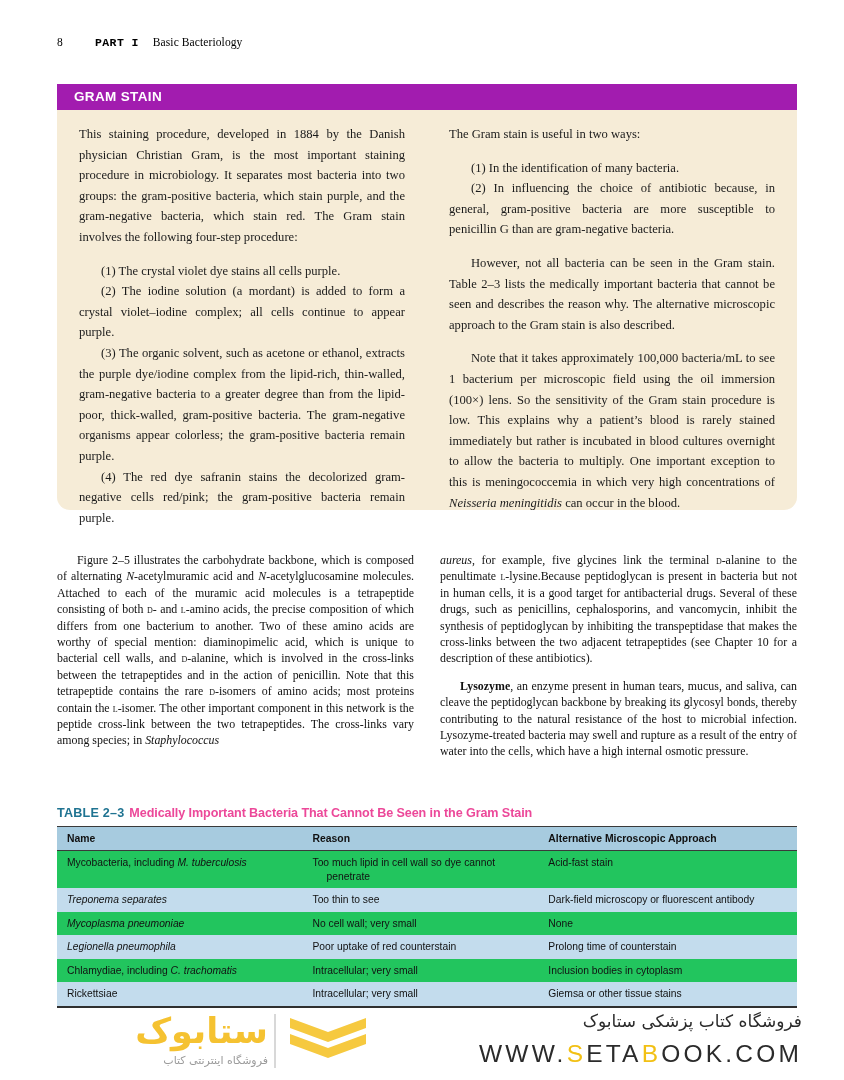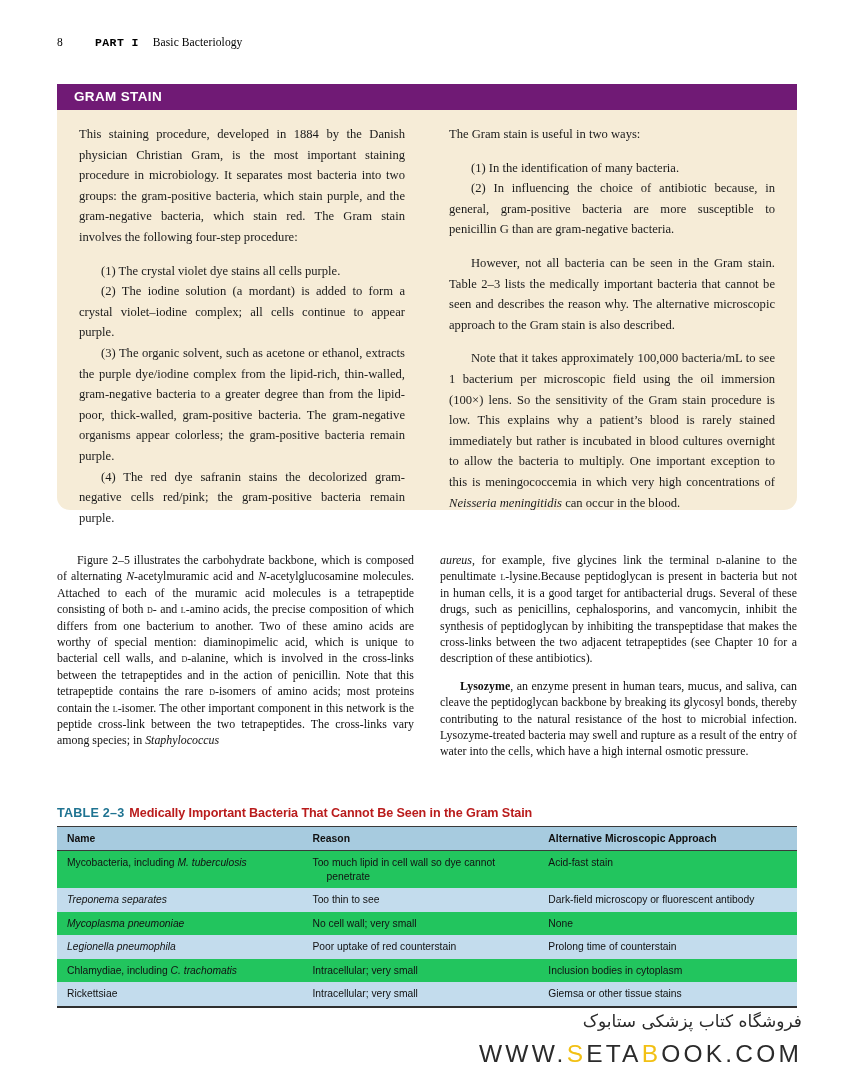--- a/index.html
+++ b/index.html
@@ -40,21 +40,21 @@
     margin-left: 14px;
   }
 
   
   .banner {
     position: absolute;
     left: 57px;
     top: 84px;
     width: 740px;
     height: 26px;
-    background: #701a75;
+    background: #a21caf;
     box-sizing: border-box;
   }
   .banner-title {
     position: absolute;
     left: 17px;
     top: 5px;
     color: #ffffff;
     font-family: "Liberation Sans", sans-serif;
     font-weight: bold;
     font-size: 13.5px;
@@ -149,21 +149,21 @@
     font-weight: bold;
     color: #111;
     padding-bottom: 6px;
     letter-spacing: -.1px;
   }
   .table-caption .tnum {
     color: #1f7391;
     letter-spacing: .2px;
   }
   .table-caption .ttitle {
-    color: #b91c1c;
+    color: #ec4899;
     margin-left: 5px;
   }
   table.t23 {
     border-collapse: collapse;
     width: 740px;
     font-family: "Liberation Sans", sans-serif;
     font-size: 10.3px;
     color: #111;
     border-radius: 20px;
   }
@@ -369,20 +369,31 @@
         <td>Intracellular; very small</td>
         <td>Giemsa or other tissue stains</td>
       </tr>
 
     </tbody>
   </table>
 </div>
 
 <div class="footer">
 
+  <div class="logo-block">
+    <div class="logo-script">ستابوک</div>
+    <div class="logo-sub">فروشگاه اینترنتی کتاب</div>
+    <div class="logo-divider"></div>
+    <div class="logo-chevrons">
+      <svg width="76" height="48" viewBox="0 0 76 48">
+        <polygon points="0,0 38,14 76,0 76,10 38,24 0,10" fill="#f6c93f"></polygon>
+        <polygon points="0,16 38,30 76,16 76,26 38,40 0,26" fill="#f6c93f"></polygon>
+      </svg>
+    </div>
+  </div>
 
   <div class="site-block">
     <div class="site-fa">فروشگاه کتاب پزشکی ستابوک</div>
     <div class="site-url">
       <span>WWW.</span><span class="hl">S</span><span>ETA</span><span class="hl">B</span><span>OOK.COM</span>
     </div>
   </div>
 
 </div>
 

